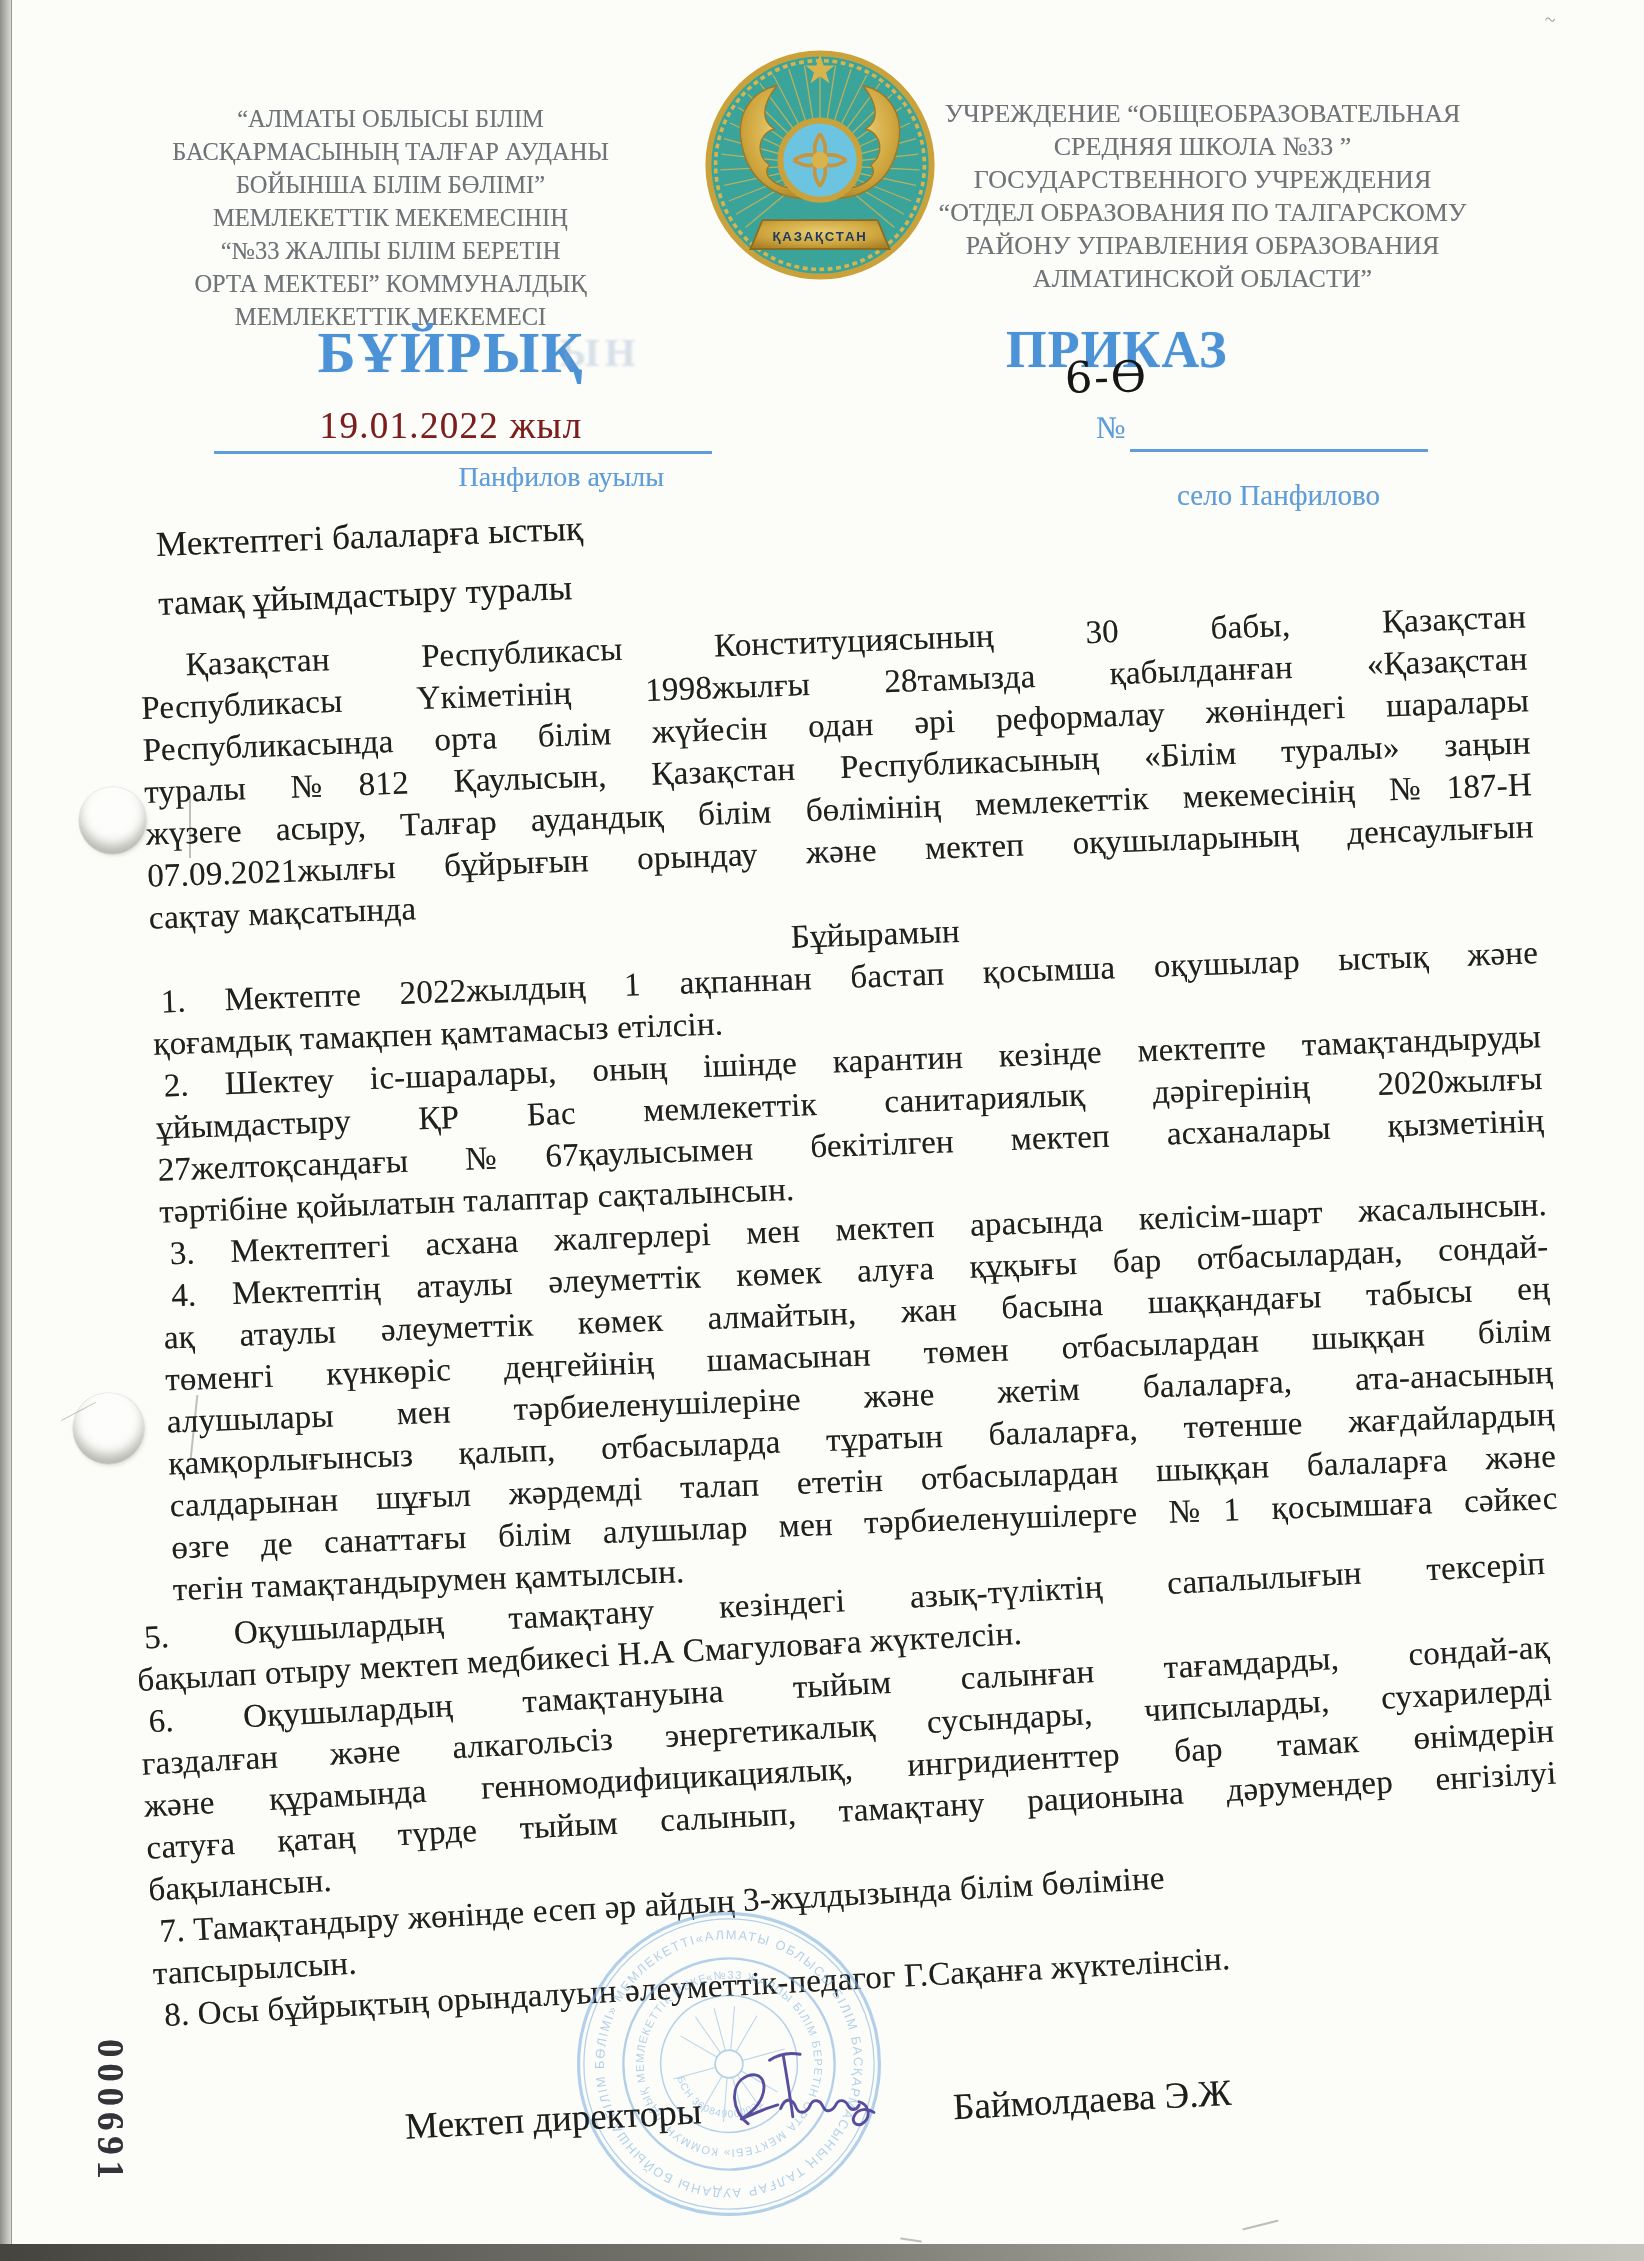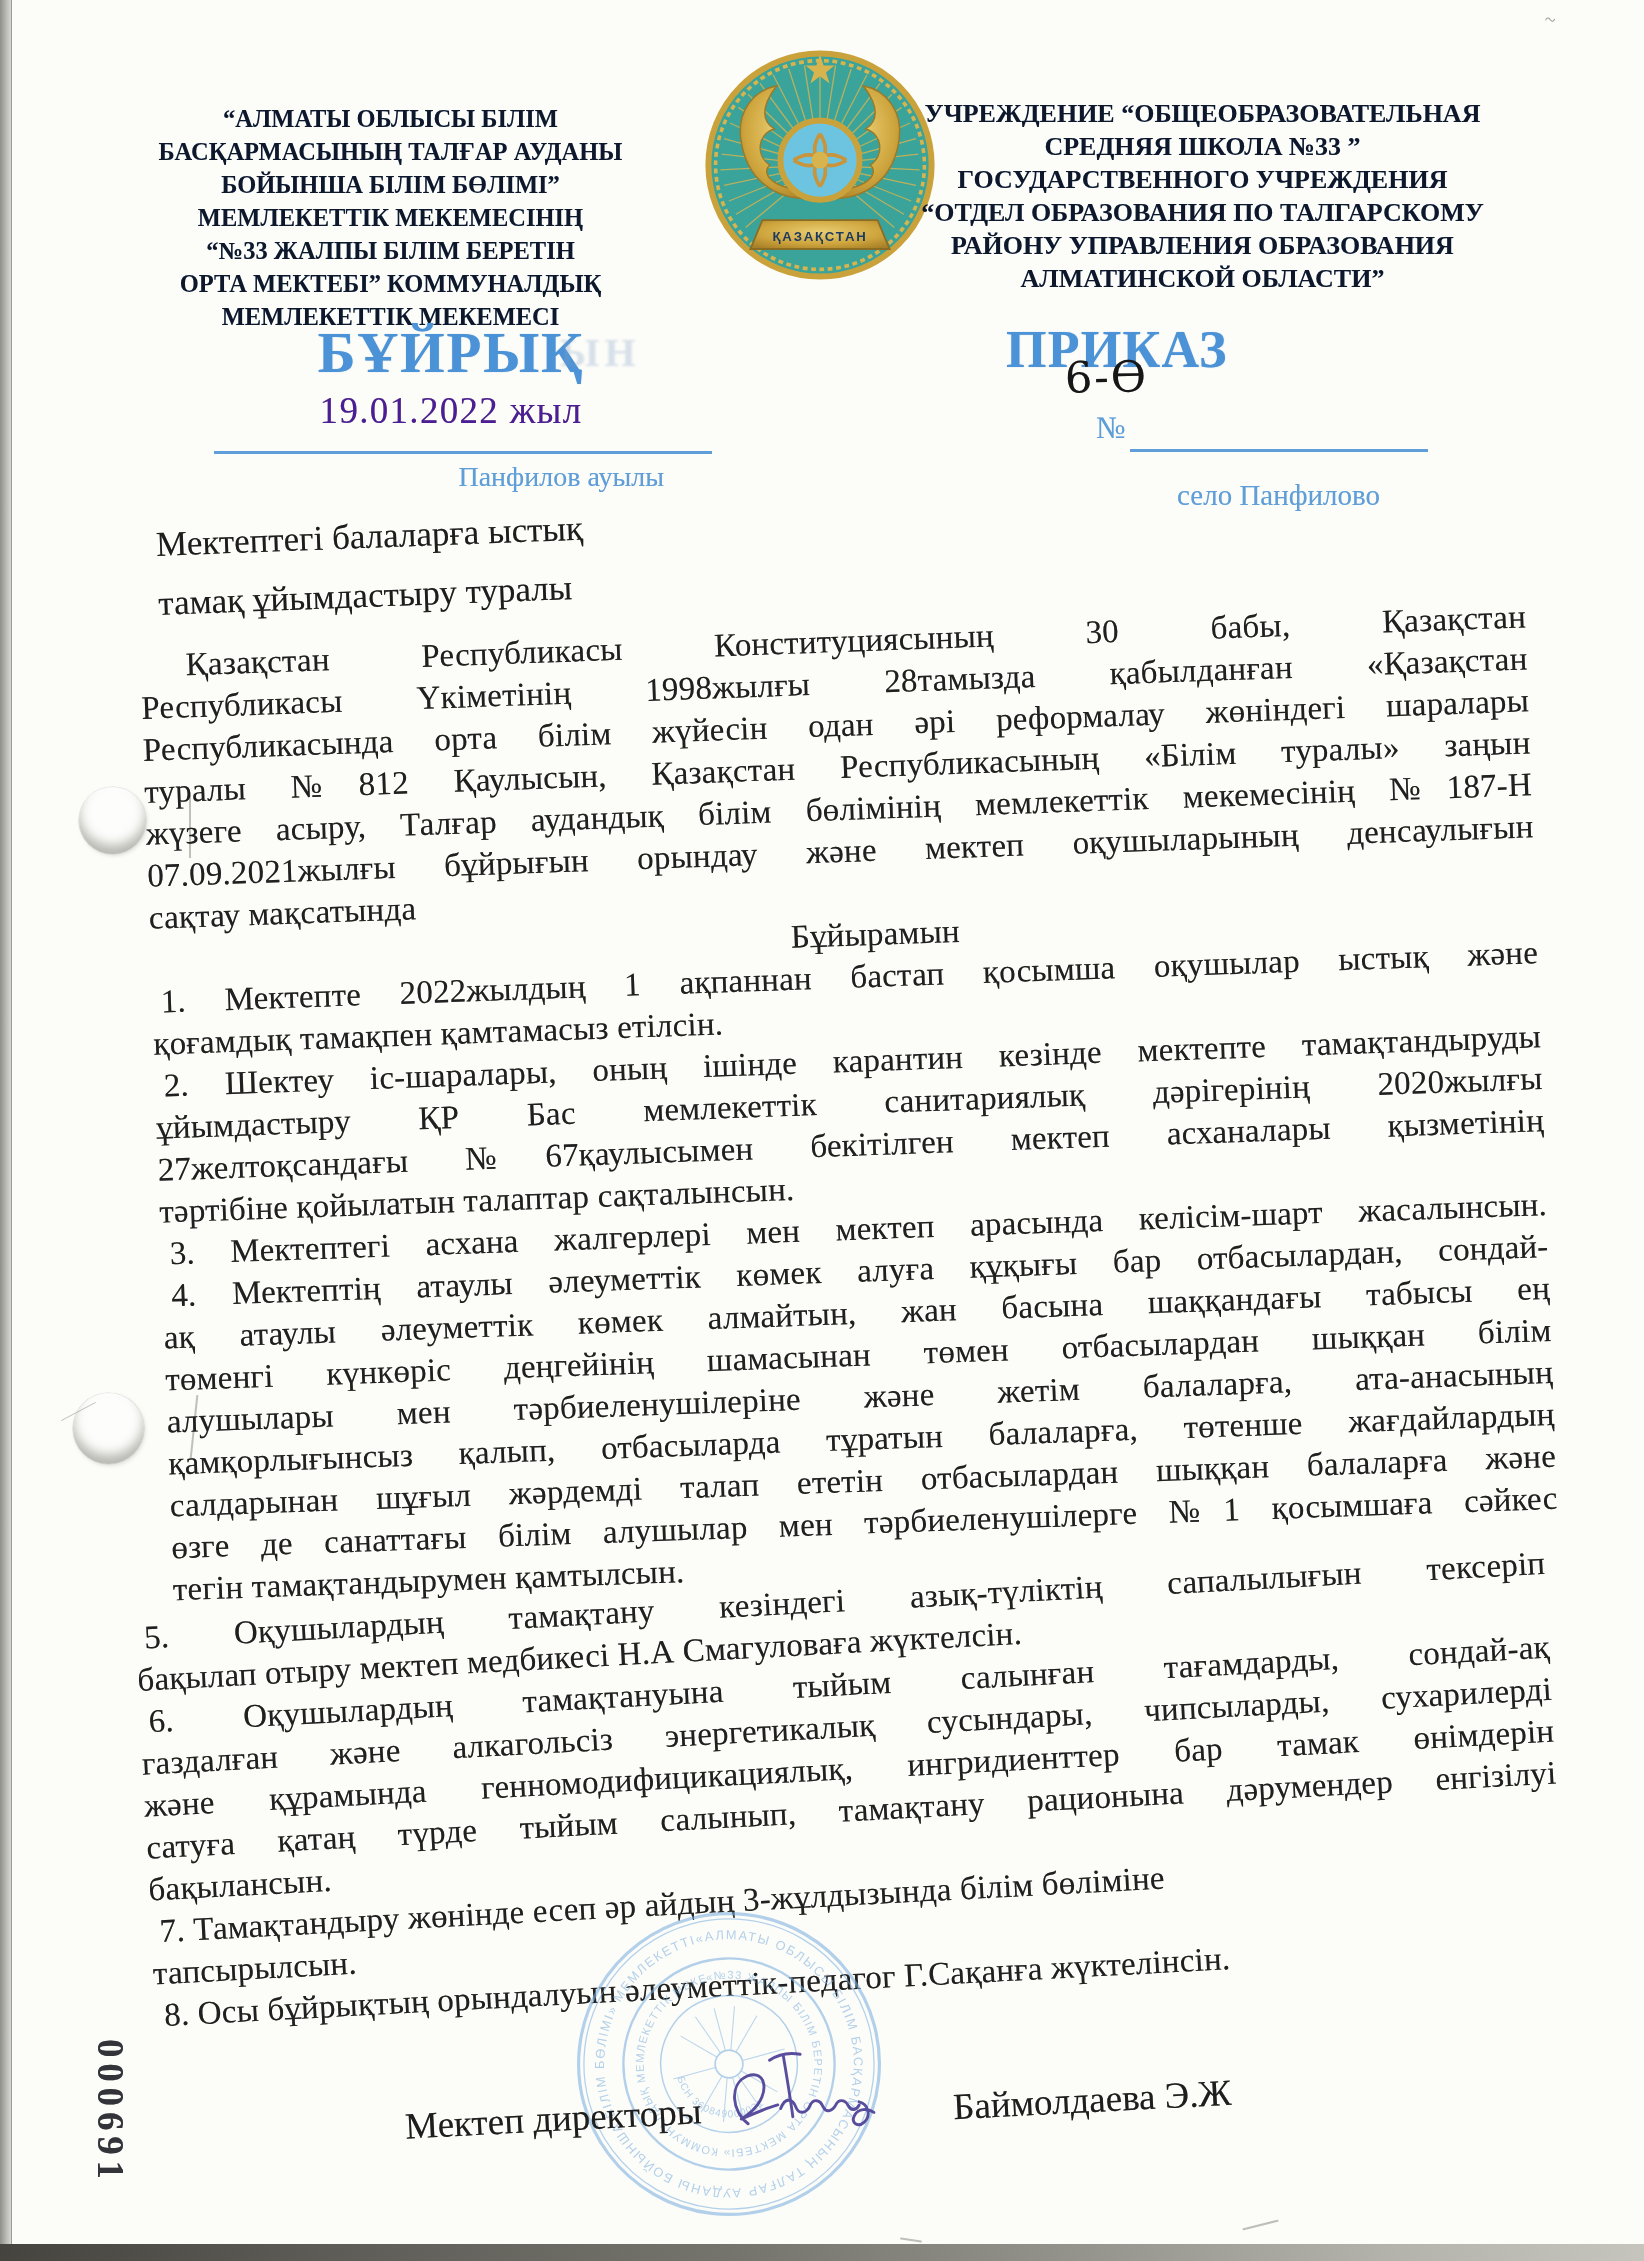--- a/index.html
+++ b/index.html
@@ -9,27 +9,27 @@
   .edge-left{position:absolute;left:0;top:0;width:11px;height:2261px;
     background:linear-gradient(90deg,#8f8f8a 0%,#b9b9b3 55%,#d8d8d2 100%);border-right:1.3px solid #9a9a94;}
   .edge-bottom{position:absolute;left:0;bottom:0;width:1645px;height:17px;
     background:linear-gradient(90deg,#45443f 0%,#5d5c56 20%,#75746d 45%,#94938b 65%,#b5b4ac 85%,#c6c5bd 100%);}
   .corner-mark{position:absolute;color:#9a9a94;font-size:19.3px;}
   
   .hole{position:absolute;border-radius:50%;background:#fdfdfb;
     box-shadow:inset 0 -9px 10.3px rgba(140,140,132,.6), inset 0 2.6px 3.9px rgba(255,255,255,.9), 0 0 0 0.6px rgba(185,185,178,.45), 1.3px 1.9px 3.9px rgba(170,170,162,.35);}
   .crease{position:absolute;background:rgba(120,120,112,.45);}
   
-  .lh{position:absolute;text-align:center;font-weight:bold;color:#0f172a;
+  .lh{position:absolute;text-align:center;font-weight:normal;color:#737373;
       text-shadow:0 0 0.6px rgba(90,150,210,.55);}
   .lh.left{left:110px;top:102px;width:561px;font-size:24.5px;line-height:33px;}
   .lh.right{left:877px;top:97px;width:651px;font-size:26px;line-height:33px;}
   .kk-block{position:absolute;left:193px;top:320px;width:516px;text-align:center;}
   .kk-title{font-size:57px;font-weight:bold;letter-spacing:1.9px;color:#4b92d6;text-shadow:0 0 1px rgba(75,146,214,.6);}
-  .kk-date{font-size:37px;color:#4c1d95;margin-top:4px;letter-spacing:1.3px;text-shadow:0 0 0.6px rgba(20,20,20,.4);}
+  .kk-date{font-size:37px;color:#7f1d1d;margin-top:19px;letter-spacing:1.3px;text-shadow:0 0 0.6px rgba(20,20,20,.4);}
   .rule{position:absolute;background:#5f9ed8;box-shadow:0 0 0.6px rgba(95,158,216,.7);}
   .place{position:absolute;text-align:right;color:#5f9ed8;text-shadow:0 0 0.6px rgba(95,158,216,.5);}
   .ru-title{position:absolute;left:1006px;top:320px;width:503px;text-align:left;
     font-size:52px;font-weight:bold;letter-spacing:1.3px;color:#4b92d6;text-shadow:0 0 1px rgba(75,146,214,.6);}
   .hand-number{position:absolute;left:1065px;top:352px;font-family:"DejaVu Serif",serif;
     font-size:43px;color:#171717;letter-spacing:1.9px;transform:rotate(-1.2deg);text-shadow:0 0 0.6px rgba(20,20,20,.45);}
   .no-label{position:absolute;left:1096px;top:410px;font-size:31px;color:#5f9ed8;text-shadow:0 0 0.6px rgba(95,158,216,.5);}
   .ghost{position:absolute;left:560px;top:329px;font-size:40px;font-weight:bold;
     color:rgba(130,160,200,.30);filter:blur(0.8px);letter-spacing:5.2px;}
   

